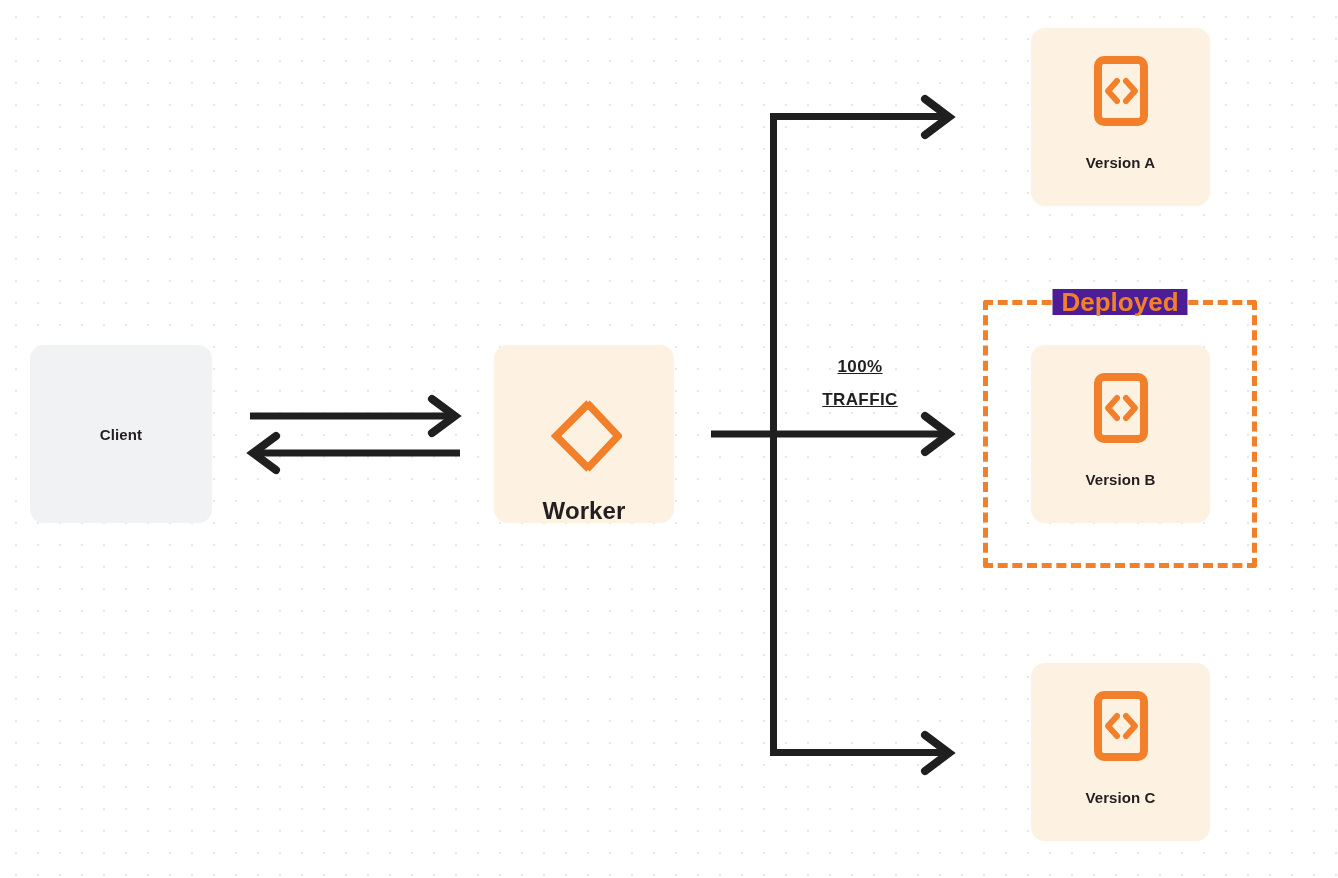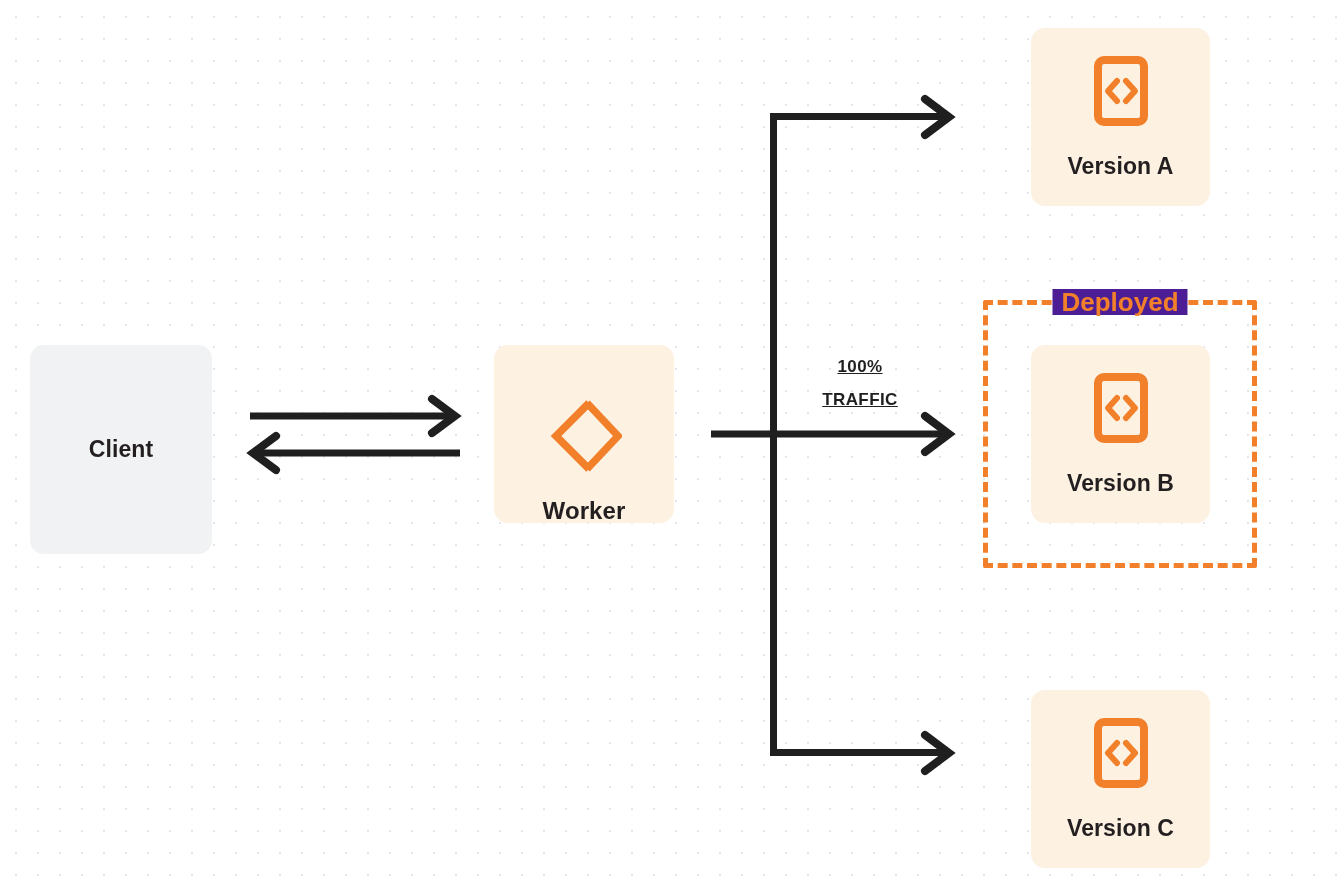--- a/index.html
+++ b/index.html
@@ -33,34 +33,34 @@
   .node {
     position: absolute;
     border-radius: 14px;
     display: flex;
     flex-direction: column;
     align-items: center;
     justify-content: center;
   }
 
   .node-label {
-    font-size: 23px;
+    font-size: 15px;
     font-weight: bold;
     color: #231f20;
     letter-spacing: 0.1px;
     line-height: 1;
     white-space: nowrap;
   }
 
   
   .client-node {
     left: 30px;
     top: 345px;
     width: 182px;
-    height: 209px;
+    height: 178px;
     background: #f1f2f3;
   }
 
   
   .worker-node {
     left: 494px;
     top: 345px;
     width: 180px;
     height: 178px;
     background: #fdf1e2;
@@ -74,21 +74,21 @@
   .version-node {
     width: 179px;
     height: 178px;
     background: #fdf1e2;
     justify-content: flex-start;
     padding-top: 27px;
     gap: 28px;
   }
   .version-a { left: 1031px; top: 28px; }
   .version-b { left: 1031px; top: 345px; }
-  .version-c { left: 1031px; top: 690px; }
+  .version-c { left: 1031px; top: 663px; }
 
   
   .deployed-frame {
     position: absolute;
     left: 983px;
     top: 300px;
     width: 274px;
     height: 268px;
     border: 5px dashed #f2802a;
     border-radius: 3px;

